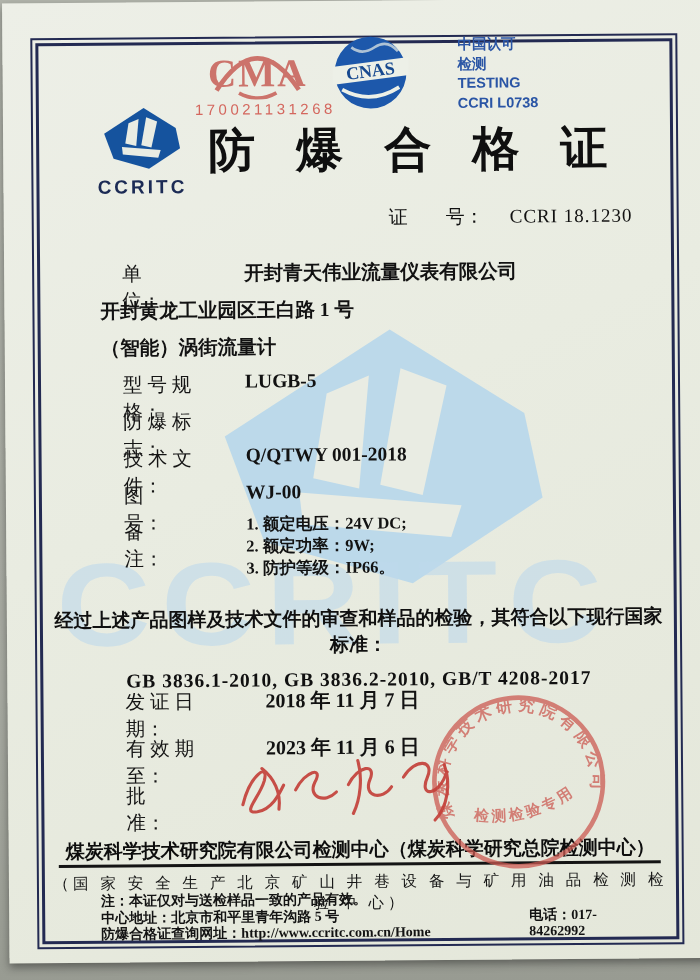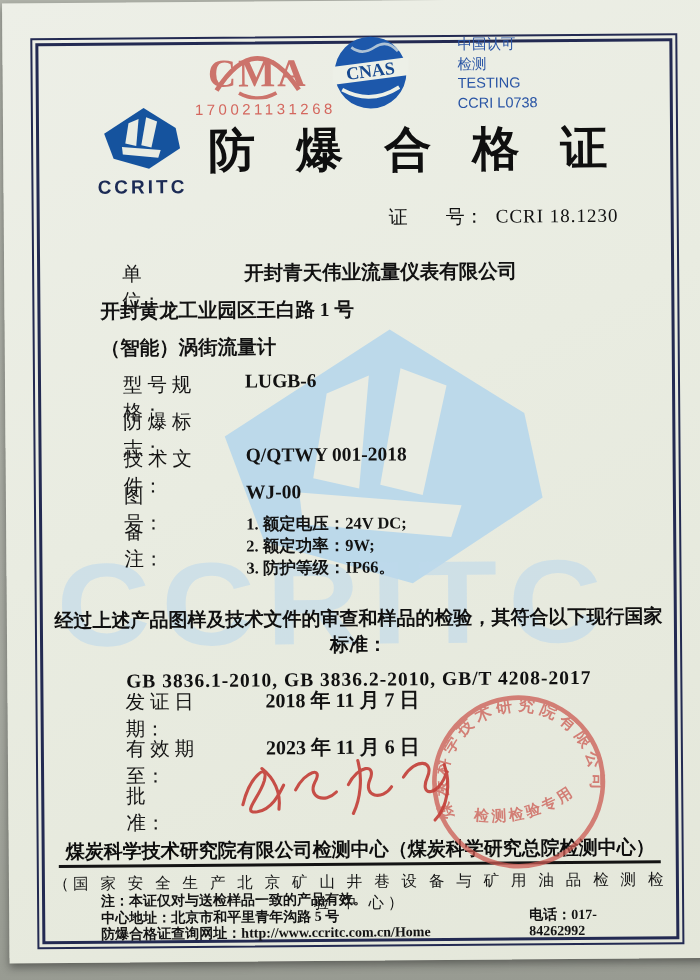--- a/index.html
+++ b/index.html
@@ -17,30 +17,30 @@
   .wm-logo{position:absolute;left:192px;top:322px;z-index:1;}
   .wm-text{position:absolute;left:50px;top:543px;z-index:1;
     font-family:"Liberation Sans",sans-serif;font-weight:bold;font-size:118px;line-height:1;
     letter-spacing:10px;color:#bed9ec;opacity:.6;transform:scaleX(1.1);transform-origin:left;}
   
   .cma{position:absolute;left:196px;top:40px;z-index:3;opacity:.85;}
   .cma-number{position:absolute;left:192px;top:99px;z-index:3;color:#d4675e;
     font-size:15px;letter-spacing:3.5px;font-family:"Liberation Sans",sans-serif;}
   .cnas{position:absolute;left:330px;top:34px;z-index:3;}
   .accred{position:absolute;left:455px;top:35px;z-index:3;color:#2a55a5;
-    font-family:"Liberation Sans",sans-serif;font-size:14.5px;line-height:19.5px;font-weight:normal;}
+    font-family:"Liberation Sans",sans-serif;font-size:14.5px;line-height:19.5px;font-weight:bold;}
   .brand{position:absolute;left:84px;top:104px;z-index:3;width:110px;text-align:center;}
   .brand-word{margin-top:2px;font-family:"Liberation Sans",sans-serif;font-weight:bold;
     font-size:19px;letter-spacing:3px;color:#1c2b55;}
   .title{position:absolute;left:205px;top:118px;z-index:3;
     font-family:"Liberation Sans",sans-serif;font-weight:bold;font-size:47px;
     letter-spacing:14px;color:#0f0f0f;}
   
   .certno{position:absolute;left:385px;top:204px;z-index:3;font-size:19px;color:#111;}
-  .certno .lbl{margin-right:12px;}
+  .certno .lbl{margin-right:26px;}
   .certno .val{letter-spacing:1px;}
   
   .row{position:absolute;left:86px;z-index:3;display:flex;align-items:flex-start;}
   .row .lbl{width:112px;font-size:19.5px;color:#151515;flex:none;margin-left:32px;}
   .row .val{margin-left:10px;font-size:19.5px;font-weight:bold;color:#121212;}
   .f0{top:258px}.f1{top:295px}.f2{top:332px}.f3{top:369px}
   .f4{top:406px}.f5{top:443px}.f6{top:480px}.f7{top:512px}
   .remark-lines{margin-left:10px;font-size:16.5px;font-weight:bold;color:#121212;line-height:22px;}
   
   .stmt{position:absolute;left:40px;right:35px;top:605px;z-index:3;text-align:center;}
@@ -124,21 +124,21 @@
       <span class="val">开封青天伟业流量仪表有限公司</span>
     </div>
     <div class="row f1">
       <span class="val">开封黄龙工业园区王白路 1 号</span>
     </div>
     <div class="row f2">
       <span class="val">（智能）涡街流量计</span>
     </div>
     <div class="row f3">
       <span class="lbl">型 号 规 格：</span>
-      <span class="val">LUGB-6</span>
+      <span class="val">LUGB-5</span>
     </div>
     <div class="row f4">
       <span class="lbl">防 爆 标 志：</span>
     </div>
     <div class="row f5">
       <span class="lbl">技 术 文 件：</span>
       <span class="val">Q/QTWY 001-2018</span>
     </div>
     <div class="row f6">
       <span class="lbl">图　　　号：</span>

